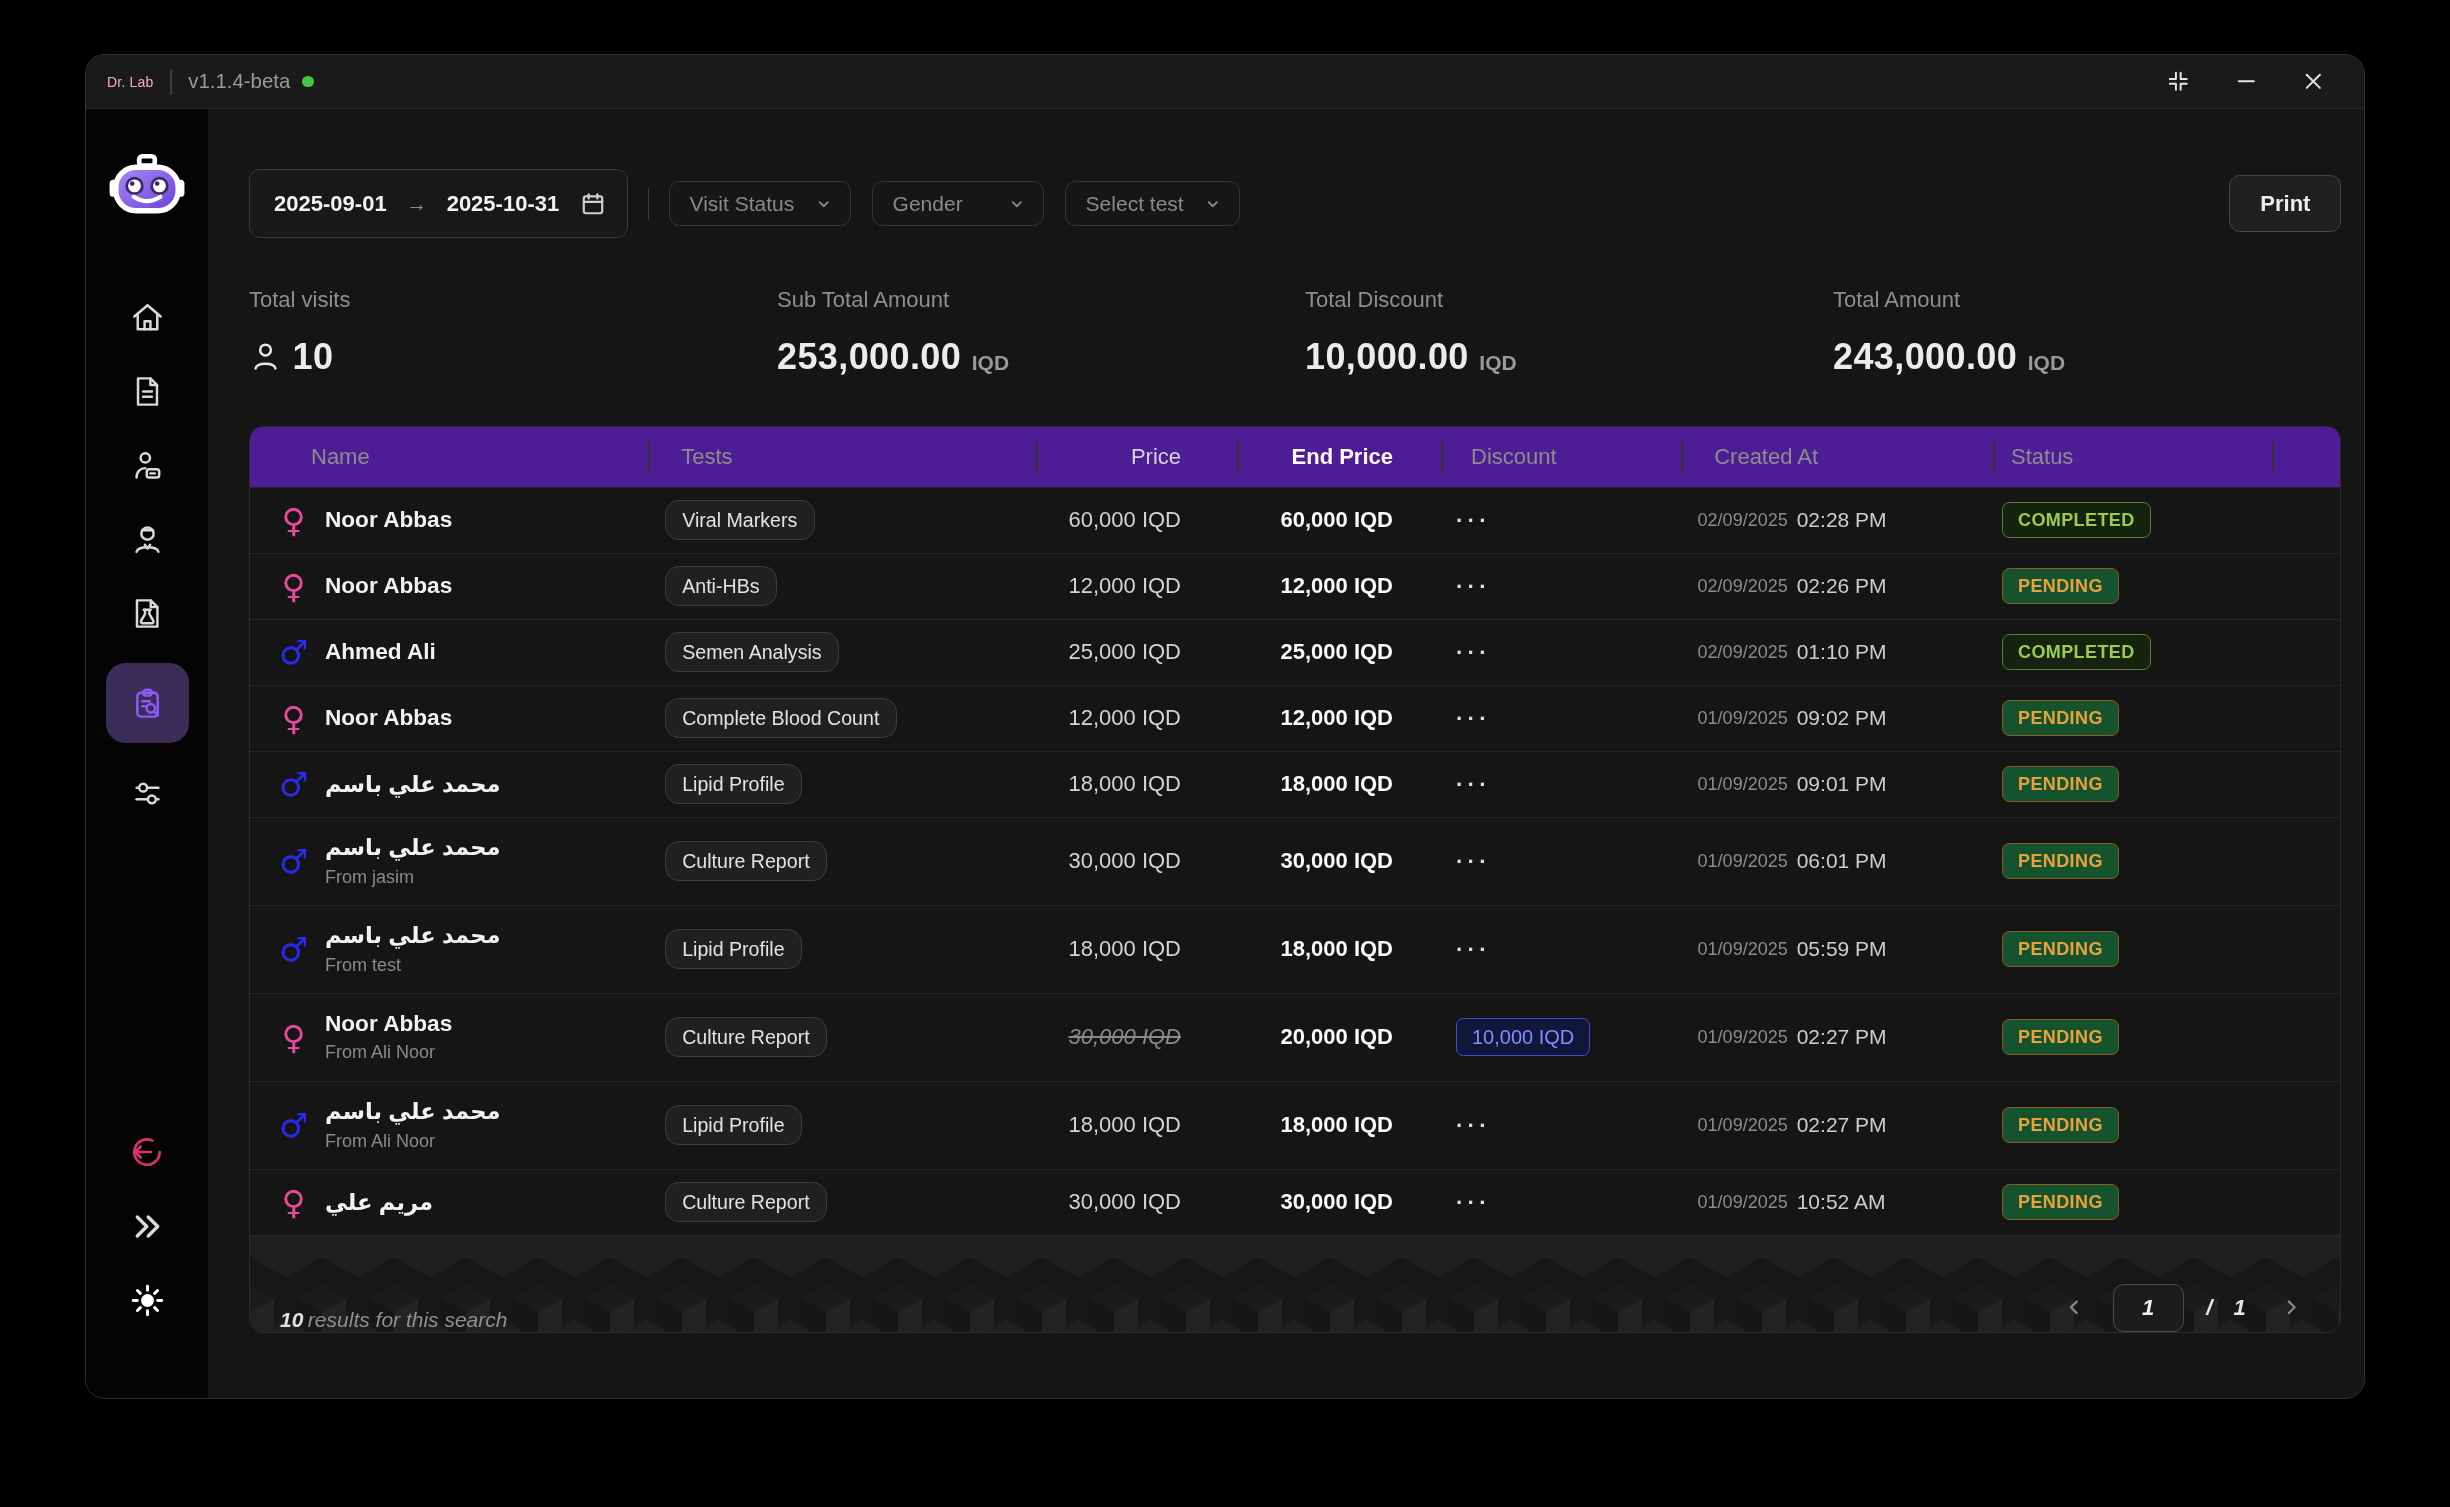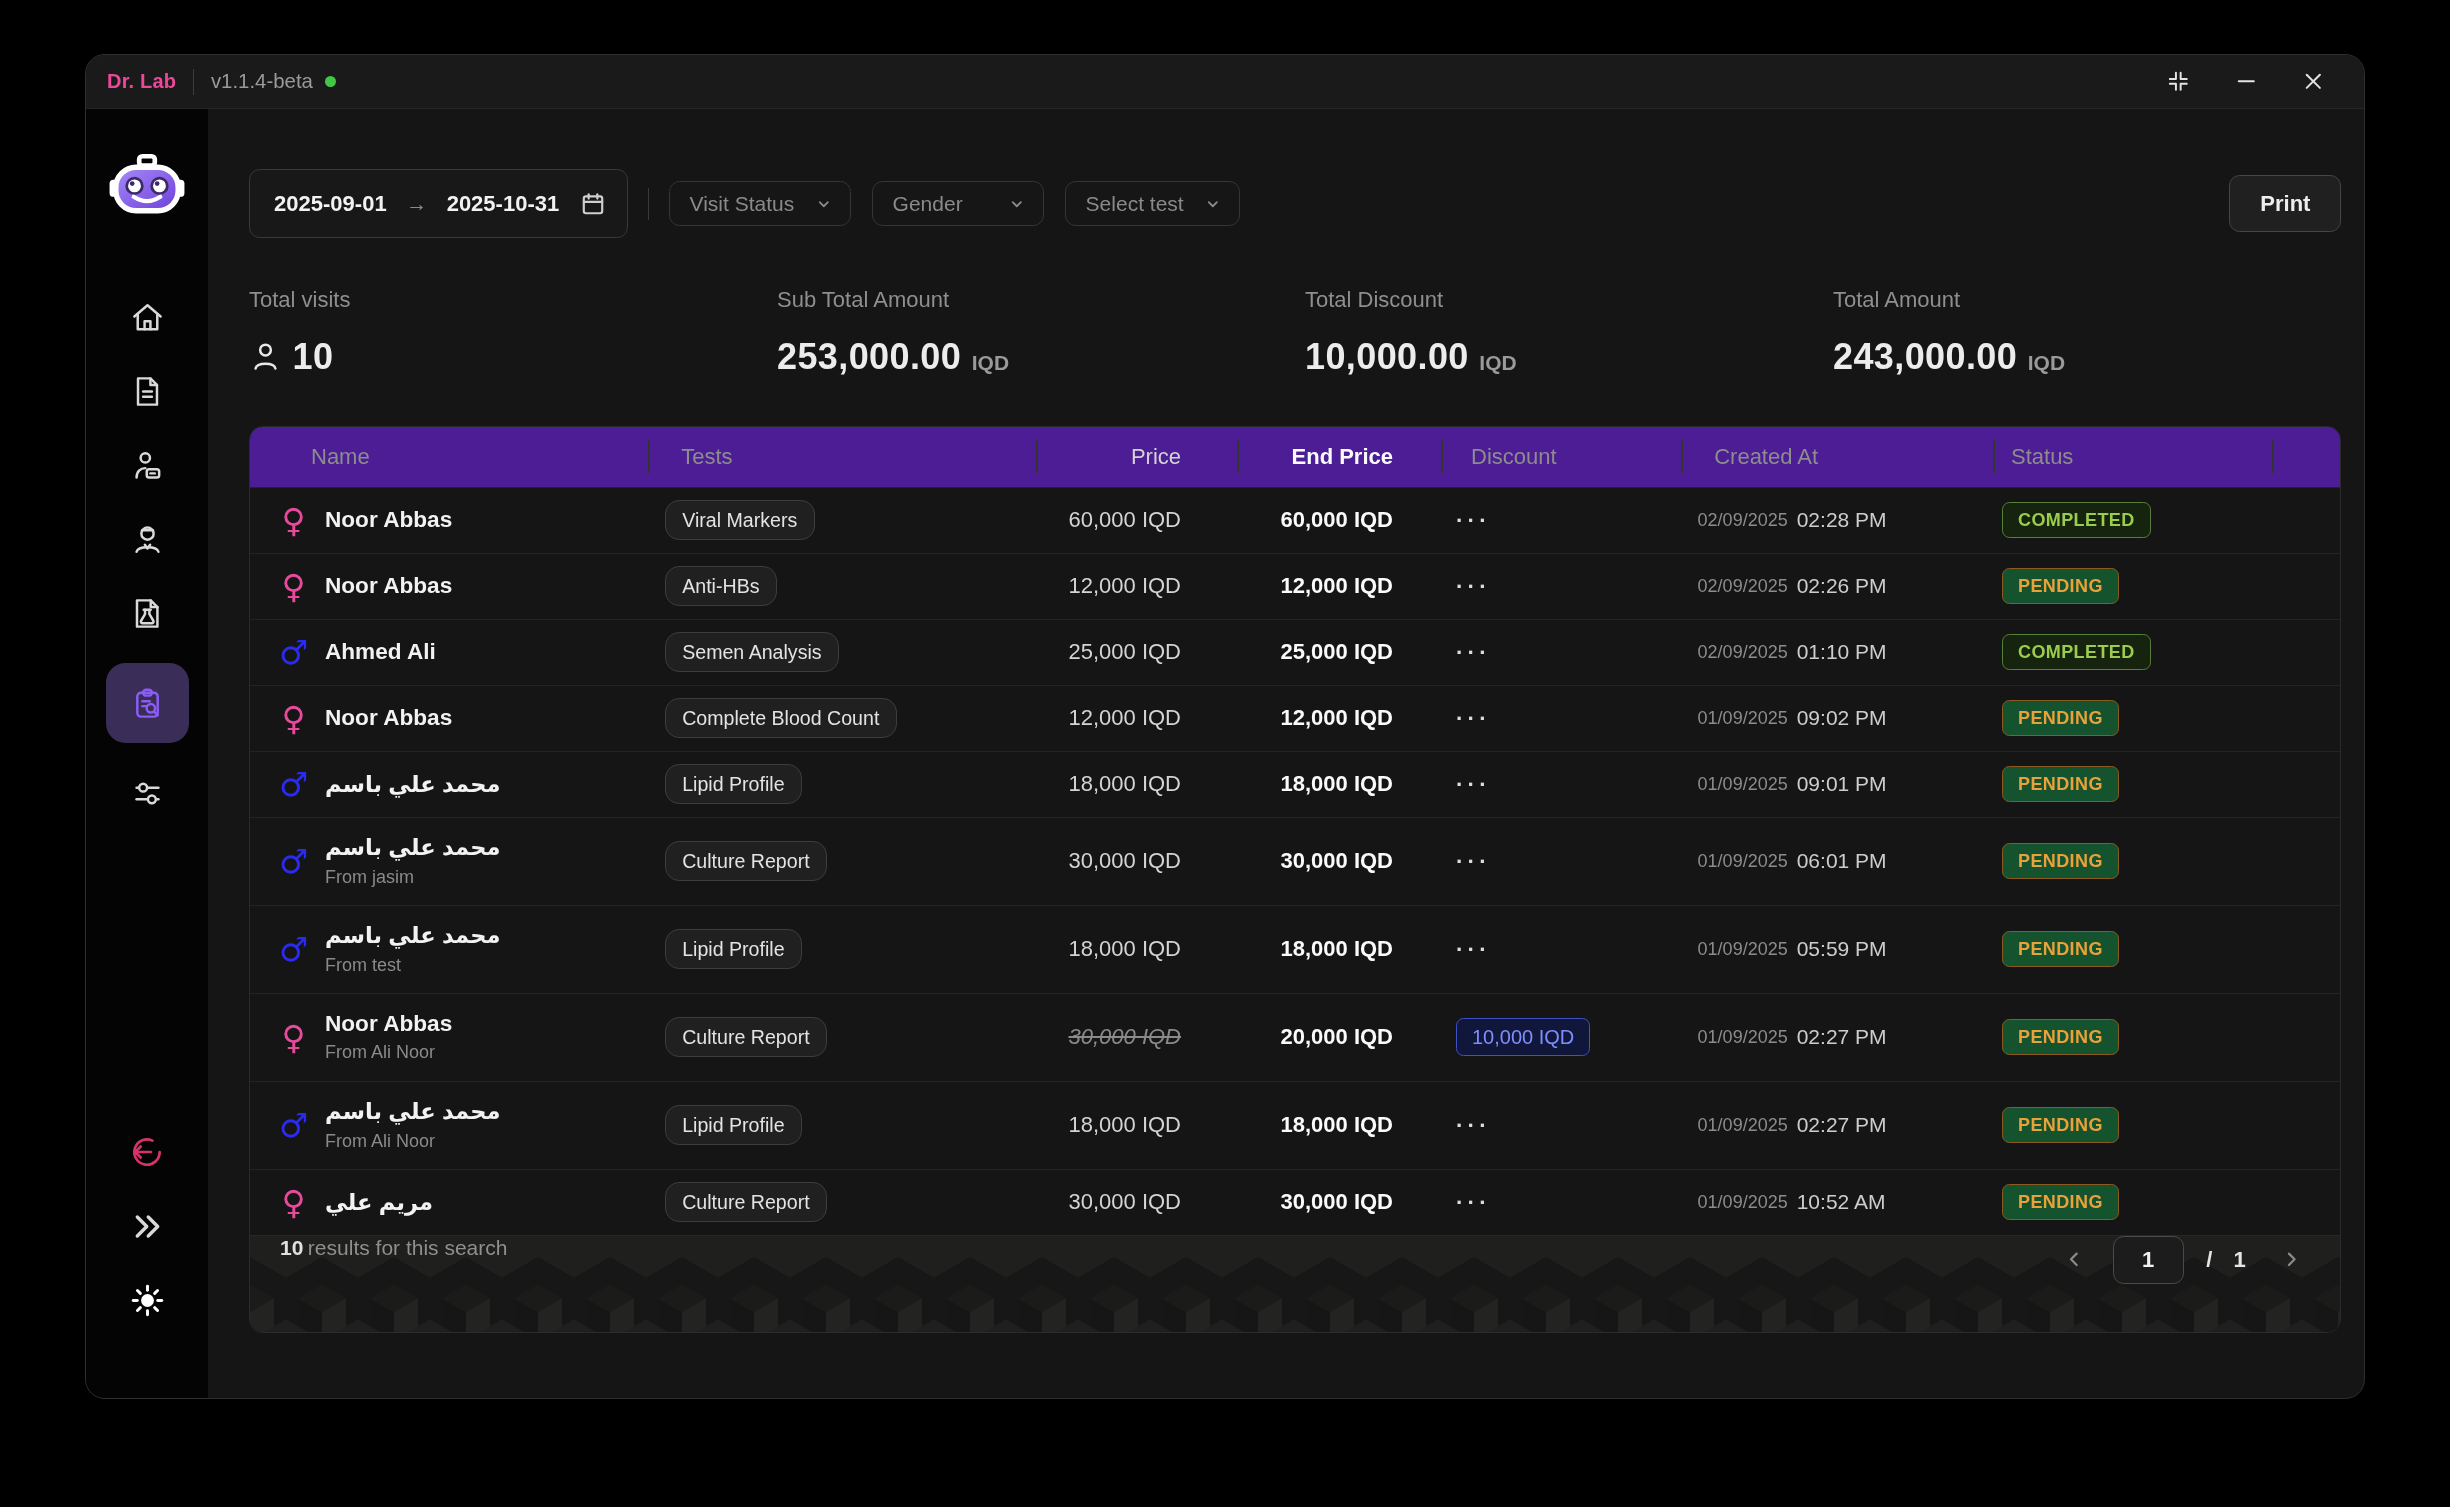--- a/index.html
+++ b/index.html
@@ -12,21 +12,21 @@
   .app-window{
     position:absolute;left:85px;top:54px;width:2280px;height:1345px;
     background:#151515;border:1.5px solid #2f2f2f;border-radius:19.6px;
     overflow:hidden;display:flex;flex-direction:column;
   }
   
   .titlebar{
     height:54px;flex:0 0 54px;background:#1a1a1a;border-bottom:0.8px solid #262626;
     display:flex;align-items:center;padding:0 33px 0 21px;
   }
-  .app-name{font-size:20px;font-weight:700;color:#ec4899;letter-spacing:0.2px;}
+  .app-name{font-size:14px;font-weight:400;color:#f9a8d4;letter-spacing:0.2px;}
   .tb-divider{width:1.5px;height:26px;background:#3c3c3c;margin:0 16.6px;}
   .app-version{font-size:20.4px;color:#9a9a9a;text-align:right;}
   .version-dot{width:11.3px;height:11.3px;border-radius:50%;background:#43c645;margin-left:12px;}
   .tb-spacer{flex:1;}
   .win-btn{background:none;border:none;padding:6px;margin-left:33px;cursor:pointer;display:flex;align-items:center;}
   .win-btn svg{stroke:#e4e4e4;fill:none;stroke-width:2.1;stroke-linecap:round;stroke-linejoin:round;}
   
   .shell{flex:1;display:flex;min-height:0;}
   .sidebar{
     flex:0 0 122px;background:#040404;display:flex;flex-direction:column;
@@ -116,29 +116,30 @@
   }
   .c-created{padding-left:16.6px;gap:9px;}
   .cdate{font-size:18px;color:#8c8c8c;}
   .ctime{font-size:21px;color:#cdcdcd;}
   .c-status{padding-left:9px;}
   .status-badge{font-size:18px;font-weight:700;border-radius:7.5px;padding:6.8px 15px;letter-spacing:0.4px;white-space:nowrap;}
   .status-badge.completed{color:#9acd4e;border:1.5px solid #55803a;background:#16230e;}
   .status-badge.pending{color:#e9a23b;border:1.5px solid #8a5a20;background:#14532d;}
   
   .table-footer{
-    border-top:1.5px solid #272727;height:97px;display:flex;align-items:flex-start;
+    border-top:1.5px solid #272727;height:97px;display:flex;align-items:flex-end;
     padding:0 33px 0 30px;
     background:
       conic-gradient(from -60deg at 50% calc(100%/3),#1f1f1e 0 120deg,#0000 0),
       conic-gradient(from 120deg at 50% calc(200%/3),#1f1f1e 0 120deg,#0000 0),
       conic-gradient(from 60deg at calc(200%/3),#1b1b1a 0 60deg,#161616 0 120deg,#0000 0),
       conic-gradient(from 180deg at calc(100%/3),#232322 0 60deg,#1b1b1a 0 120deg,#0000 0),
       #171717;
     background-size:72px 125px;
+    font-style:italic;
   }
   .results{font-size:21px;color:#8f8f8f;}
   .results b{color:#e0e0e0;font-weight:700;margin-right:4.5px;}
   .pager{margin-left:auto;display:flex;align-items:center;gap:22.6px;}
   .pg-btn{background:none;border:none;padding:4.5px;cursor:pointer;display:flex;}
   .pg-btn svg{stroke:#8a8a8a;fill:none;stroke-width:2.4;stroke-linecap:round;stroke-linejoin:round;width:22.6px;height:22.6px;}
   .page-box{
     width:71px;height:48px;border:1.5px solid #4a4a4a;border-radius:10.6px;background:#1c1c1c;
     color:#f0f0f0;font-size:22px;font-weight:700;display:flex;align-items:center;justify-content:center;
   }

